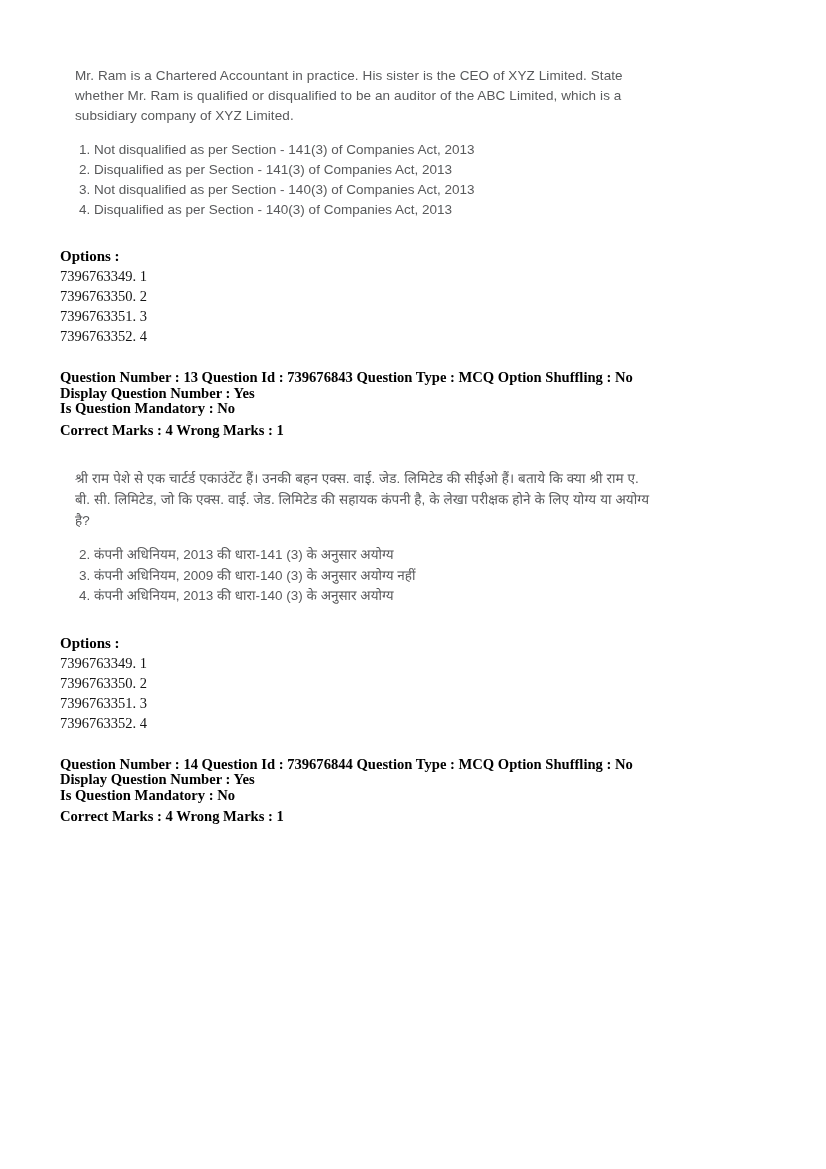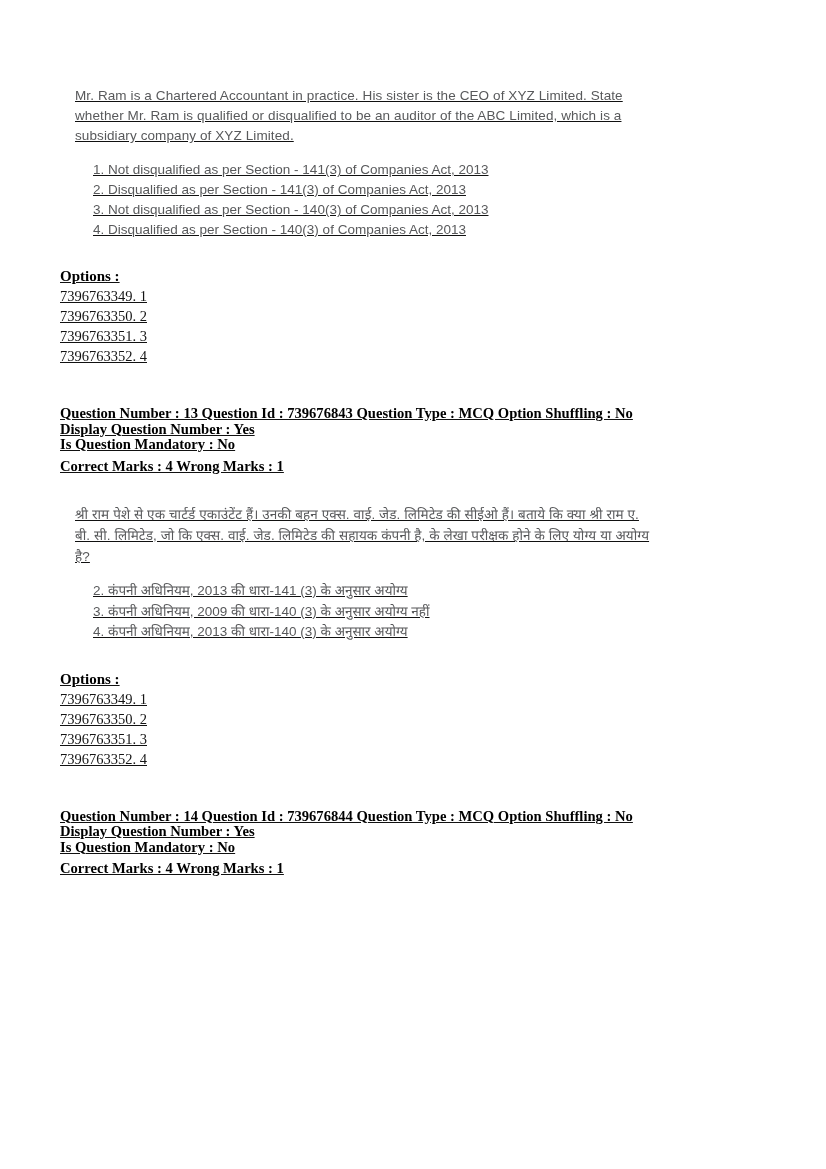--- a/index.html
+++ b/index.html
@@ -9,41 +9,40 @@
   }
   body {
     width: 826px;
     height: 1169px;
     position: relative;
     overflow: hidden;
   }
   .page {
     box-sizing: border-box;
     width: 710px;
-    padding: 86px 56px 0 60px;
+    padding: 66px 56px 0 60px;
     font-family: "Liberation Serif", serif;
     color: #111111;
-    text-decoration: underline;
   }
 
   
   .q-body {
     margin-left: 15px;
     color: #58595b;
     font-family: "Liberation Sans", "DejaVu Sans", sans-serif;
     font-size: 13.5px;
     line-height: 20px;
     max-width: 694px;
   }
   .q-paragraph {
     letter-spacing: 0.1px;
   }
   .q-options {
     margin-top: 14px;
-    margin-left: 18px;
+    margin-left: 4px;
   }
   .q-option {
     line-height: 20px;
   }
   .q-body.hindi .q-paragraph {
     line-height: 21px;
   }
   .q-body.hindi .q-option {
     line-height: 20.5px;
   }
@@ -61,21 +60,21 @@
     margin-top: 8px;
   }
   .option-id {
     font-size: 14.5px;
     line-height: 20px;
     color: #141414;
   }
 
   
   .meta-block {
-    margin-top: 40px;
+    margin-top: 24px;
     font-family: "Liberation Serif", serif;
     font-weight: bold;
     font-size: 14.6px;
     line-height: 15.5px;
     color: #000000;
     max-width: 708px;
   }
   .meta-marks {
     margin-top: 6px;
   }

